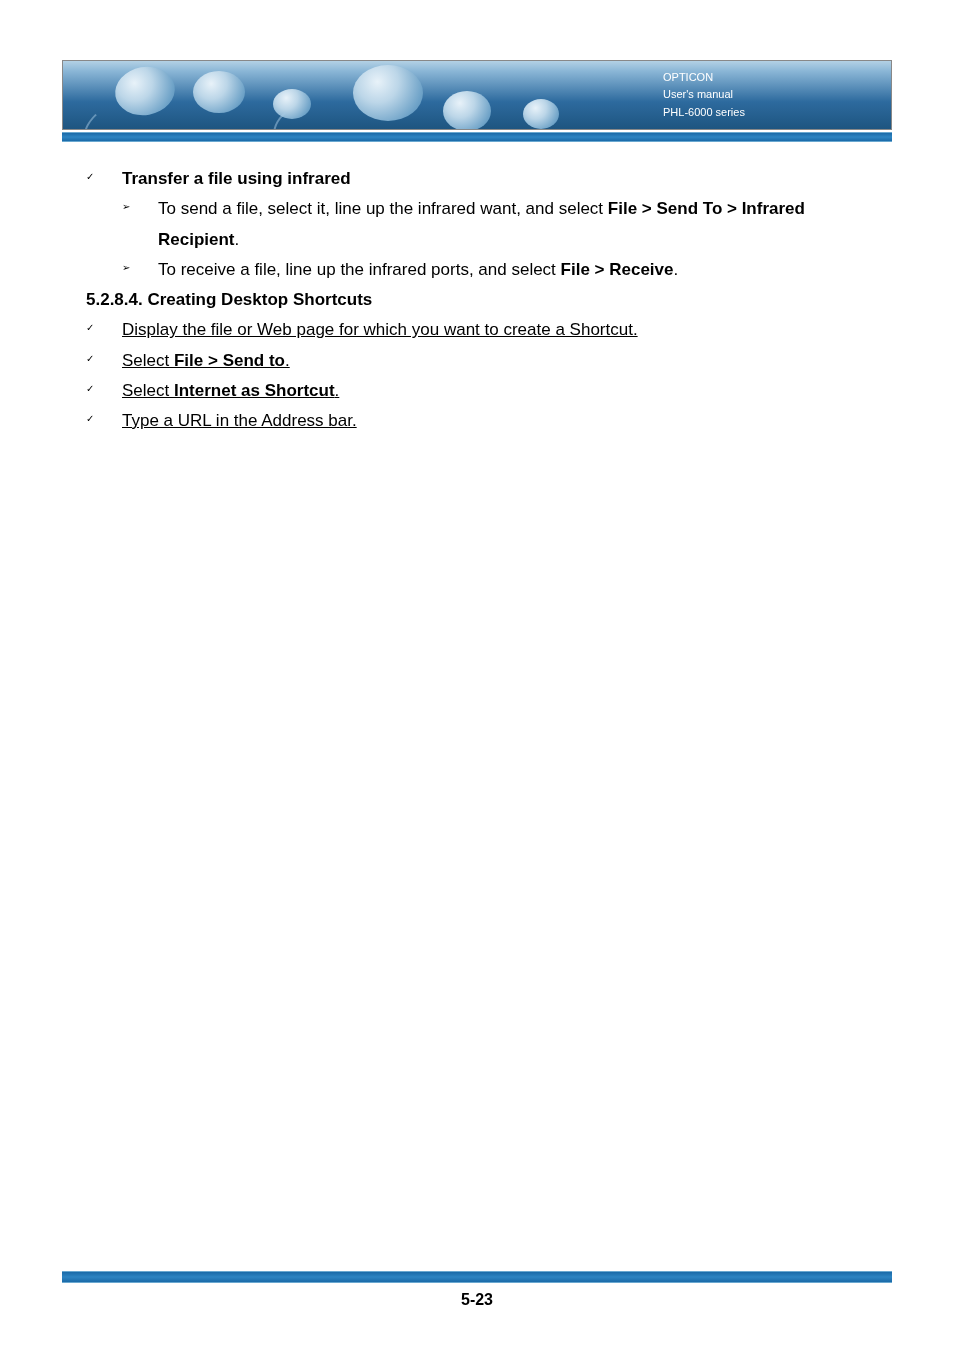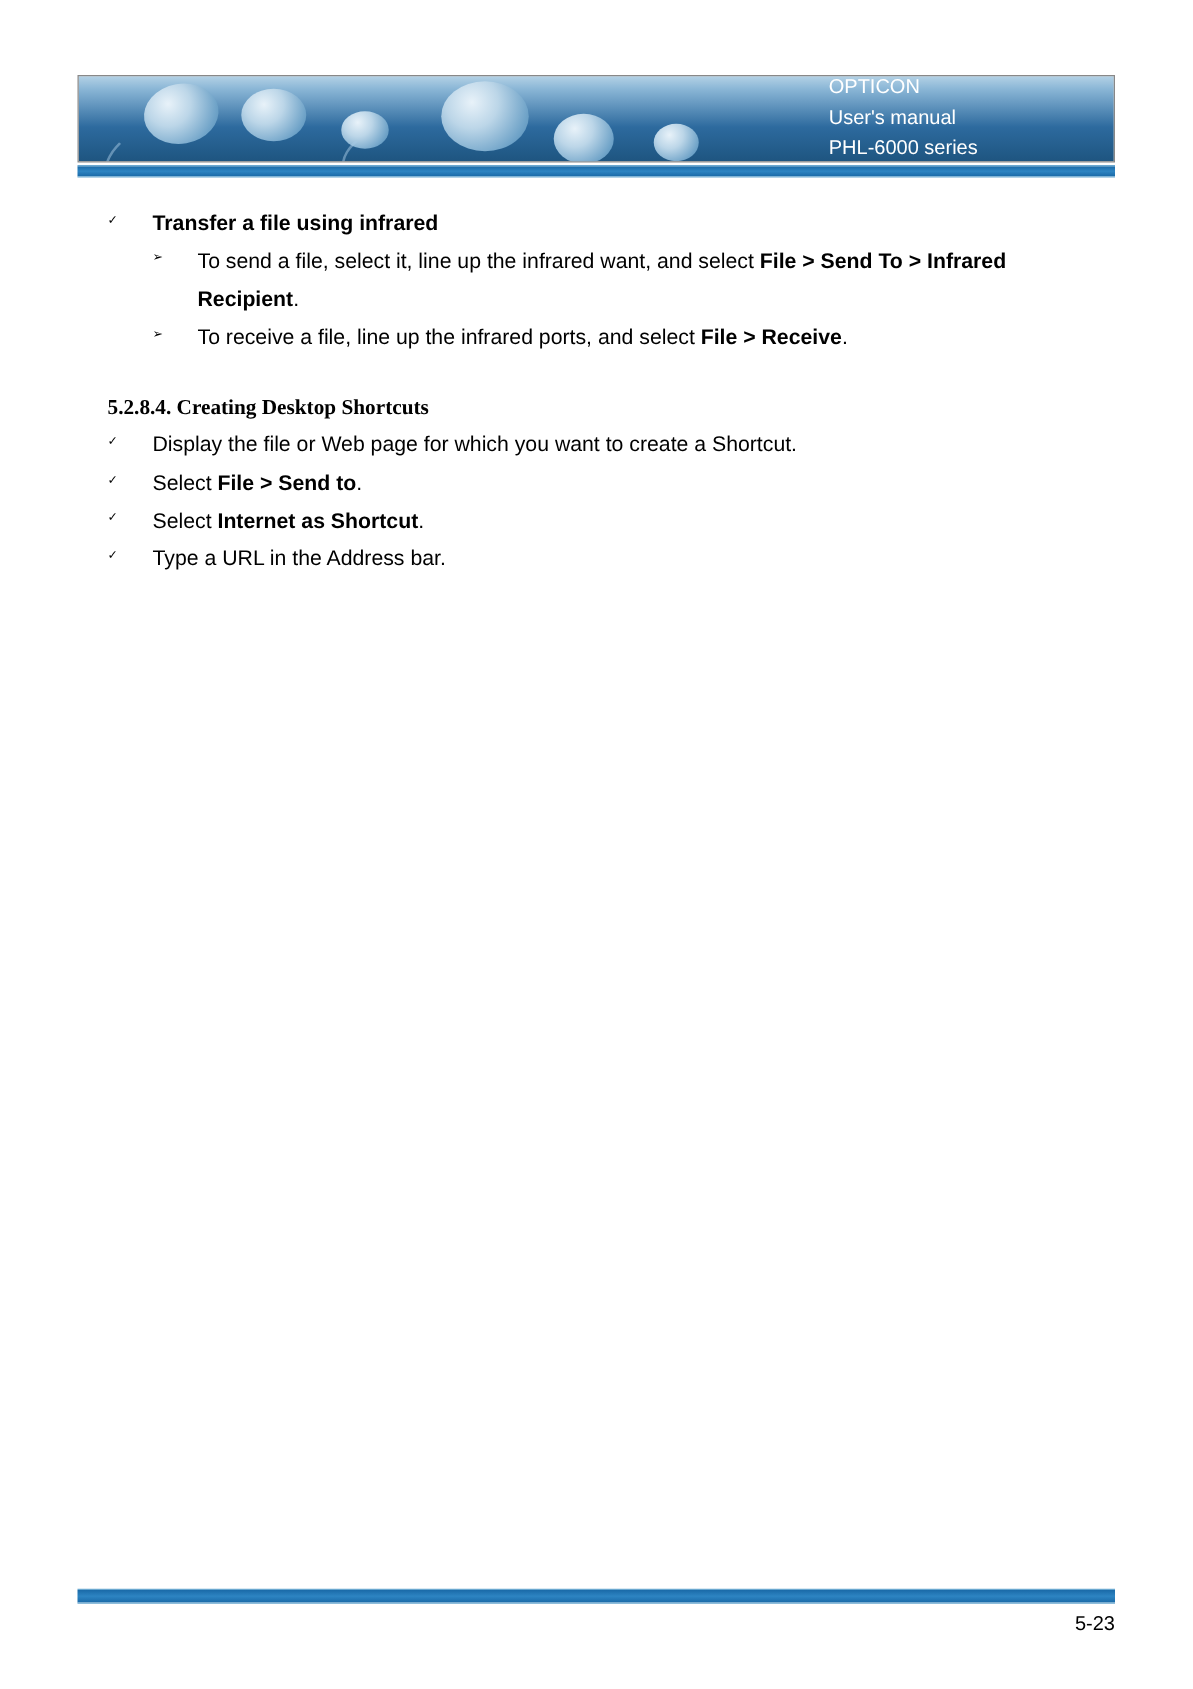--- a/index.html
+++ b/index.html
@@ -44,21 +44,21 @@
     border-radius: 50%;
     border-top-color: transparent;
     border-right-color: transparent;
   }
   .a1 { width: 140px; height: 80px; top: 30px; left: 20px; transform: rotate(-8deg); }
   .a2 { width: 120px; height: 70px; top: 34px; left: 210px; transform: rotate(-5deg); }
   .banner-text {
     flex: 1;
     padding-right: 20px;
     color: #ffffff;
-    font-size: 16px;
+    font-size: 11px;
     line-height: 1.55;
   }
   .accent-bar {
     margin-top: 2px;
     height: 10px;
     background: linear-gradient(180deg, #1a6aa8 0%, #2d84c2 50%, #1a6aa8 100%);
     border-top: 1px solid #6aa8d0;
     border-bottom: 1px solid #6aa8d0;
   }
   .content {
@@ -75,43 +75,43 @@
     letter-spacing: 0;
   }
   .li1-content { flex: 1; font-weight: bold; }
   .li2 { display: flex; margin-left: 36px; }
   .li2-bullet {
     flex: 0 0 36px;
     padding-top: 4px;
     font-size: 10px;
   }
   .li2-content { flex: 1; }
-  .heading-block { margin-top: 26px; font-weight: bold; font-family: Liberation Serif, serif; }
+  .heading-block { font-weight: bold; }
   .li1n { display: flex; }
   .li1n-bullet {
     flex: 0 0 36px;
     padding-top: 4px;
     font-size: 10px;
   }
-  .li1n-content { flex: 1; }
+  .li1n-content { flex: 1; text-decoration: underline; }
   .footer-wrap {
     position: absolute;
     bottom: 42px;
     left: 62px;
     right: 62px;
   }
   .footer-bar {
     height: 12px;
     background: linear-gradient(180deg, #1a6aa8 0%, #2d84c2 50%, #1a6aa8 100%);
     border-top: 1px solid #6aa8d0;
     border-bottom: 1px solid #6aa8d0;
   }
   .page-num {
-    text-align: right;
-    font-weight: normal;
+    text-align: center;
+    font-weight: bold;
     font-size: 16px;
     padding-top: 8px;
   }
 </style>
 </head>
 <body>
 
 <div class="header-wrap">
   <div class="header-banner">
     <div class="banner-graphic">

